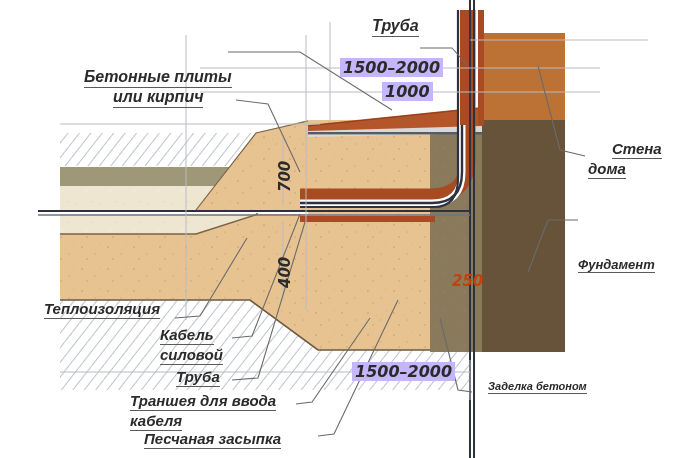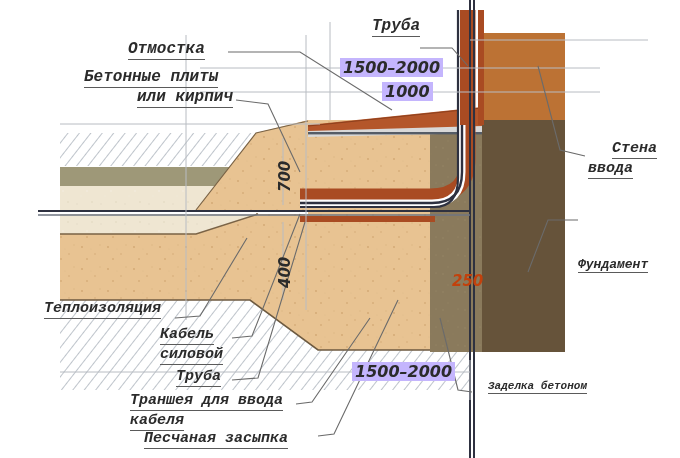--- a/index.html
+++ b/index.html
@@ -2,21 +2,21 @@
 <html><head>
 <meta charset="utf-8">
 <style>
   html,body{margin:0;padding:0;background:#ffffff;}
   body{width:680px;height:458px;overflow:hidden;
        font-family:"DejaVu Sans","Liberation Sans",sans-serif;}
   #stage{position:relative;width:680px;height:458px;background:#fff;}
   svg.layer{position:absolute;left:0;top:0;width:680px;height:458px;}
   .lbl{
     position:absolute;
-    font-family:Liberation Mono, monospace;
+    font-family:Liberation Sans, sans-serif;
     font-style:italic;
     font-weight:700;
     color:#2b2b2b;
     white-space:nowrap;
     line-height:1.18;
   }
   .lbl.u{border-bottom:1.4px solid #5a5a5a;}
   .dim{
     position:absolute;
     font-family:"DejaVu Sans","Liberation Sans",sans-serif;
@@ -214,29 +214,28 @@
       <path d="M232,380 L258,378 L305,222"></path>
 
       <path d="M296,404 L312,402 L370,318"></path>
 
       <path d="M318,436 L334,434 L398,300"></path>
 
       <path d="M472,392 L458,390 L440,318"></path>
     </g>
   </svg>
 
-  <div class="lbl u" style="left:128px; top:40px; font-size:16px;">Отмостка</div>
 
   <div class="lbl u" style="left:84px; top:68px; font-size:16px;">Бетонные плиты</div>
-  <div class="lbl u" style="left:113px; top:88px; font-size:16px;margin-left:24px;">или кирпич</div>
+  <div class="lbl u" style="left:113px; top:88px; font-size:16px;">или кирпич</div>
 
   <div class="lbl u" style="left:372px; top:17px; font-size:16px;">Труба</div>
 
   <div class="lbl u" style="left:588px; top:140px; font-size:15px;margin-left:24px;">Стена</div>
-  <div class="lbl u" style="left:588px; top:160px; font-size:15px;">ввода</div>
+  <div class="lbl u" style="left:588px; top:160px; font-size:15px;">дома</div>
 
   <div class="lbl u" style="left:578px; top:210px; font-size:13px;margin-top:47px;">Фундамент</div>
 
   <div class="lbl u" style="left:44px; top:300px; font-size:15px;">Теплоизоляция</div>
 
   <div class="lbl u" style="left:160px; top:326px; font-size:15px;">Кабель</div>
   <div class="lbl u" style="left:160px; top:346px; font-size:15px;">силовой</div>
   <div class="lbl u" style="left:176px; top:368px; font-size:15px;">Труба</div>
 
   <div class="lbl u" style="left:130px; top:392px; font-size:15px;">Траншея для ввода</div>

